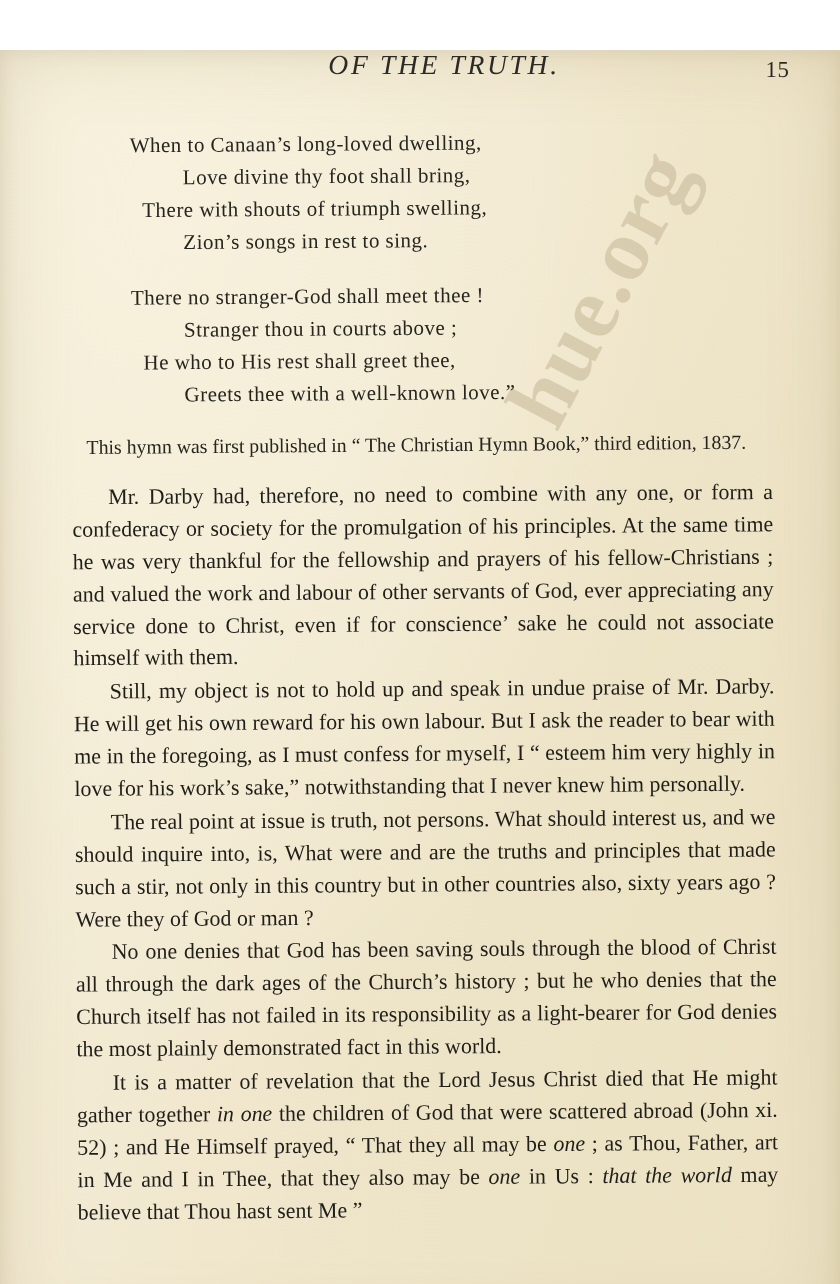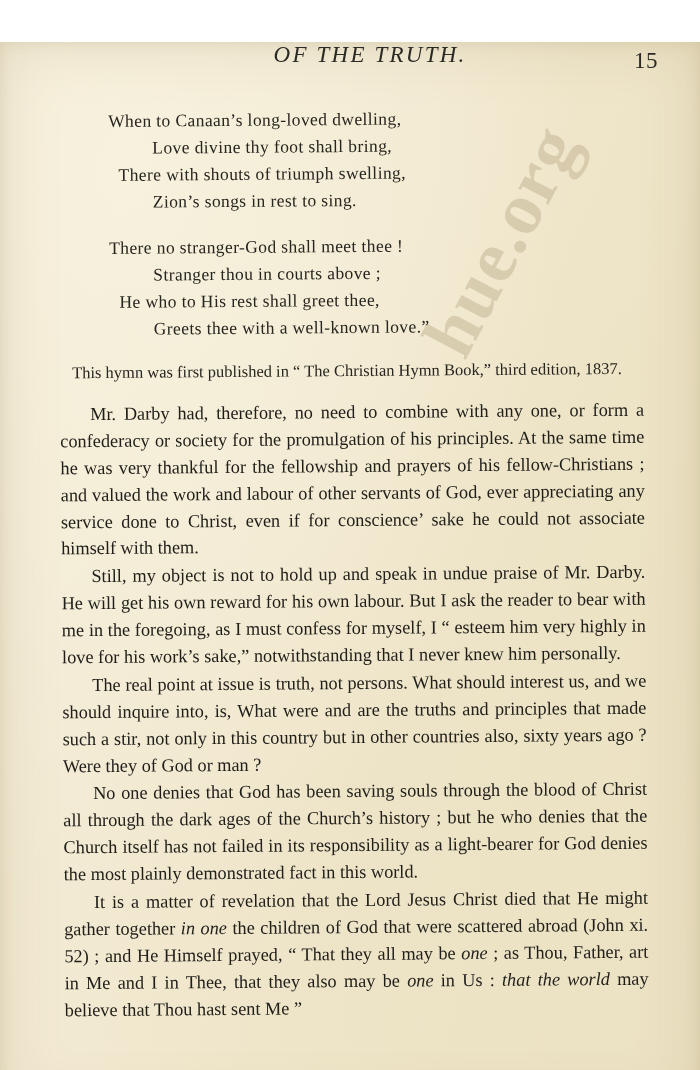--- a/index.html
+++ b/index.html
@@ -65,21 +65,21 @@
     font-size: 23px;
     letter-spacing: 2.2px;
     color: #2b2a25;
     font-family: "Liberation Serif", serif;
     margin-left: 40px;
   }
   .folio {
     position: absolute;
     right: 42px;
     top: 6px;
-    font-size: 23px;
+    font-size: 19px;
     color: #2b2a25;
     letter-spacing: 0.5px;
   }
   .verse {
     margin: 30px 0 0 0;
     color: #26251f;
     font-size: 17.5px;
     line-height: 1.55;
   }
   .verse .stanza {

